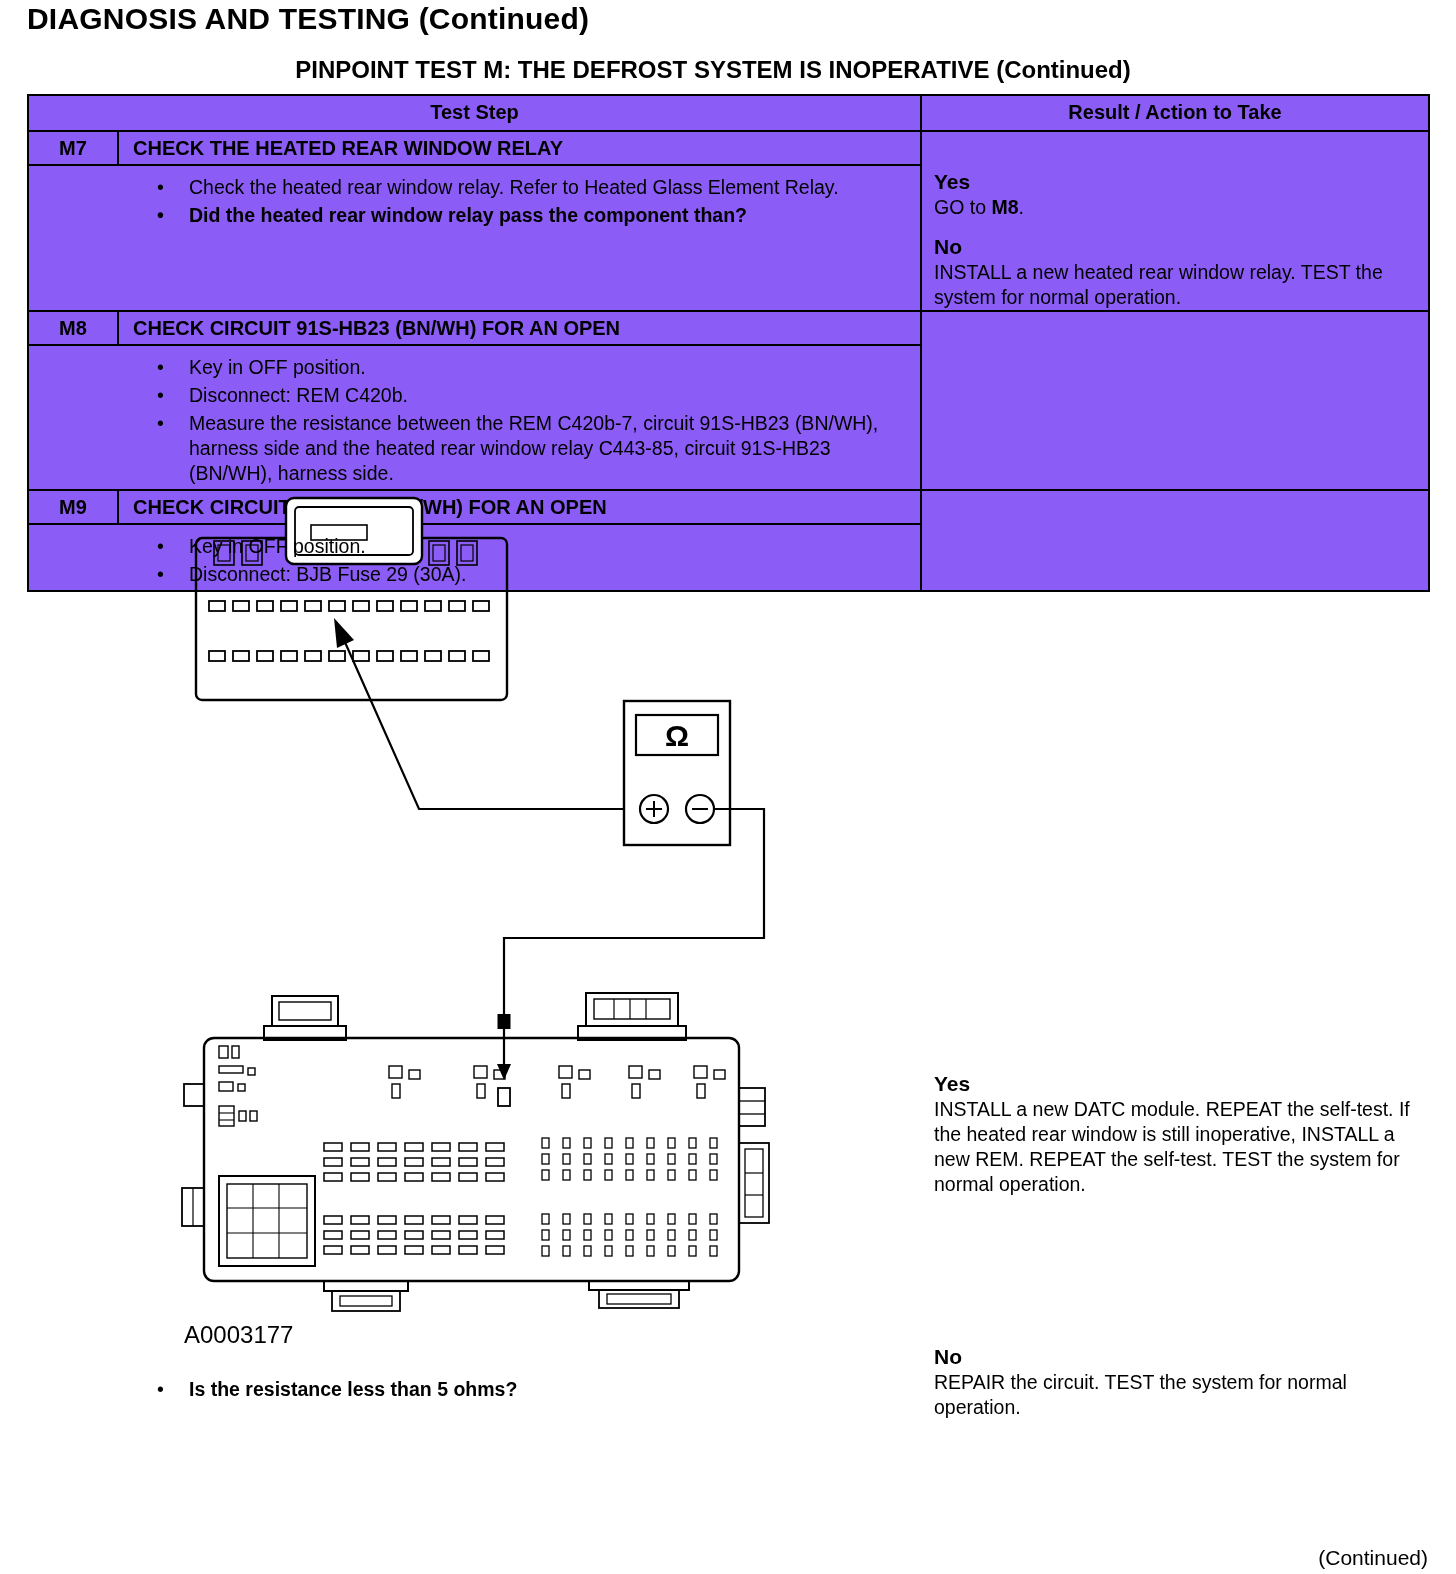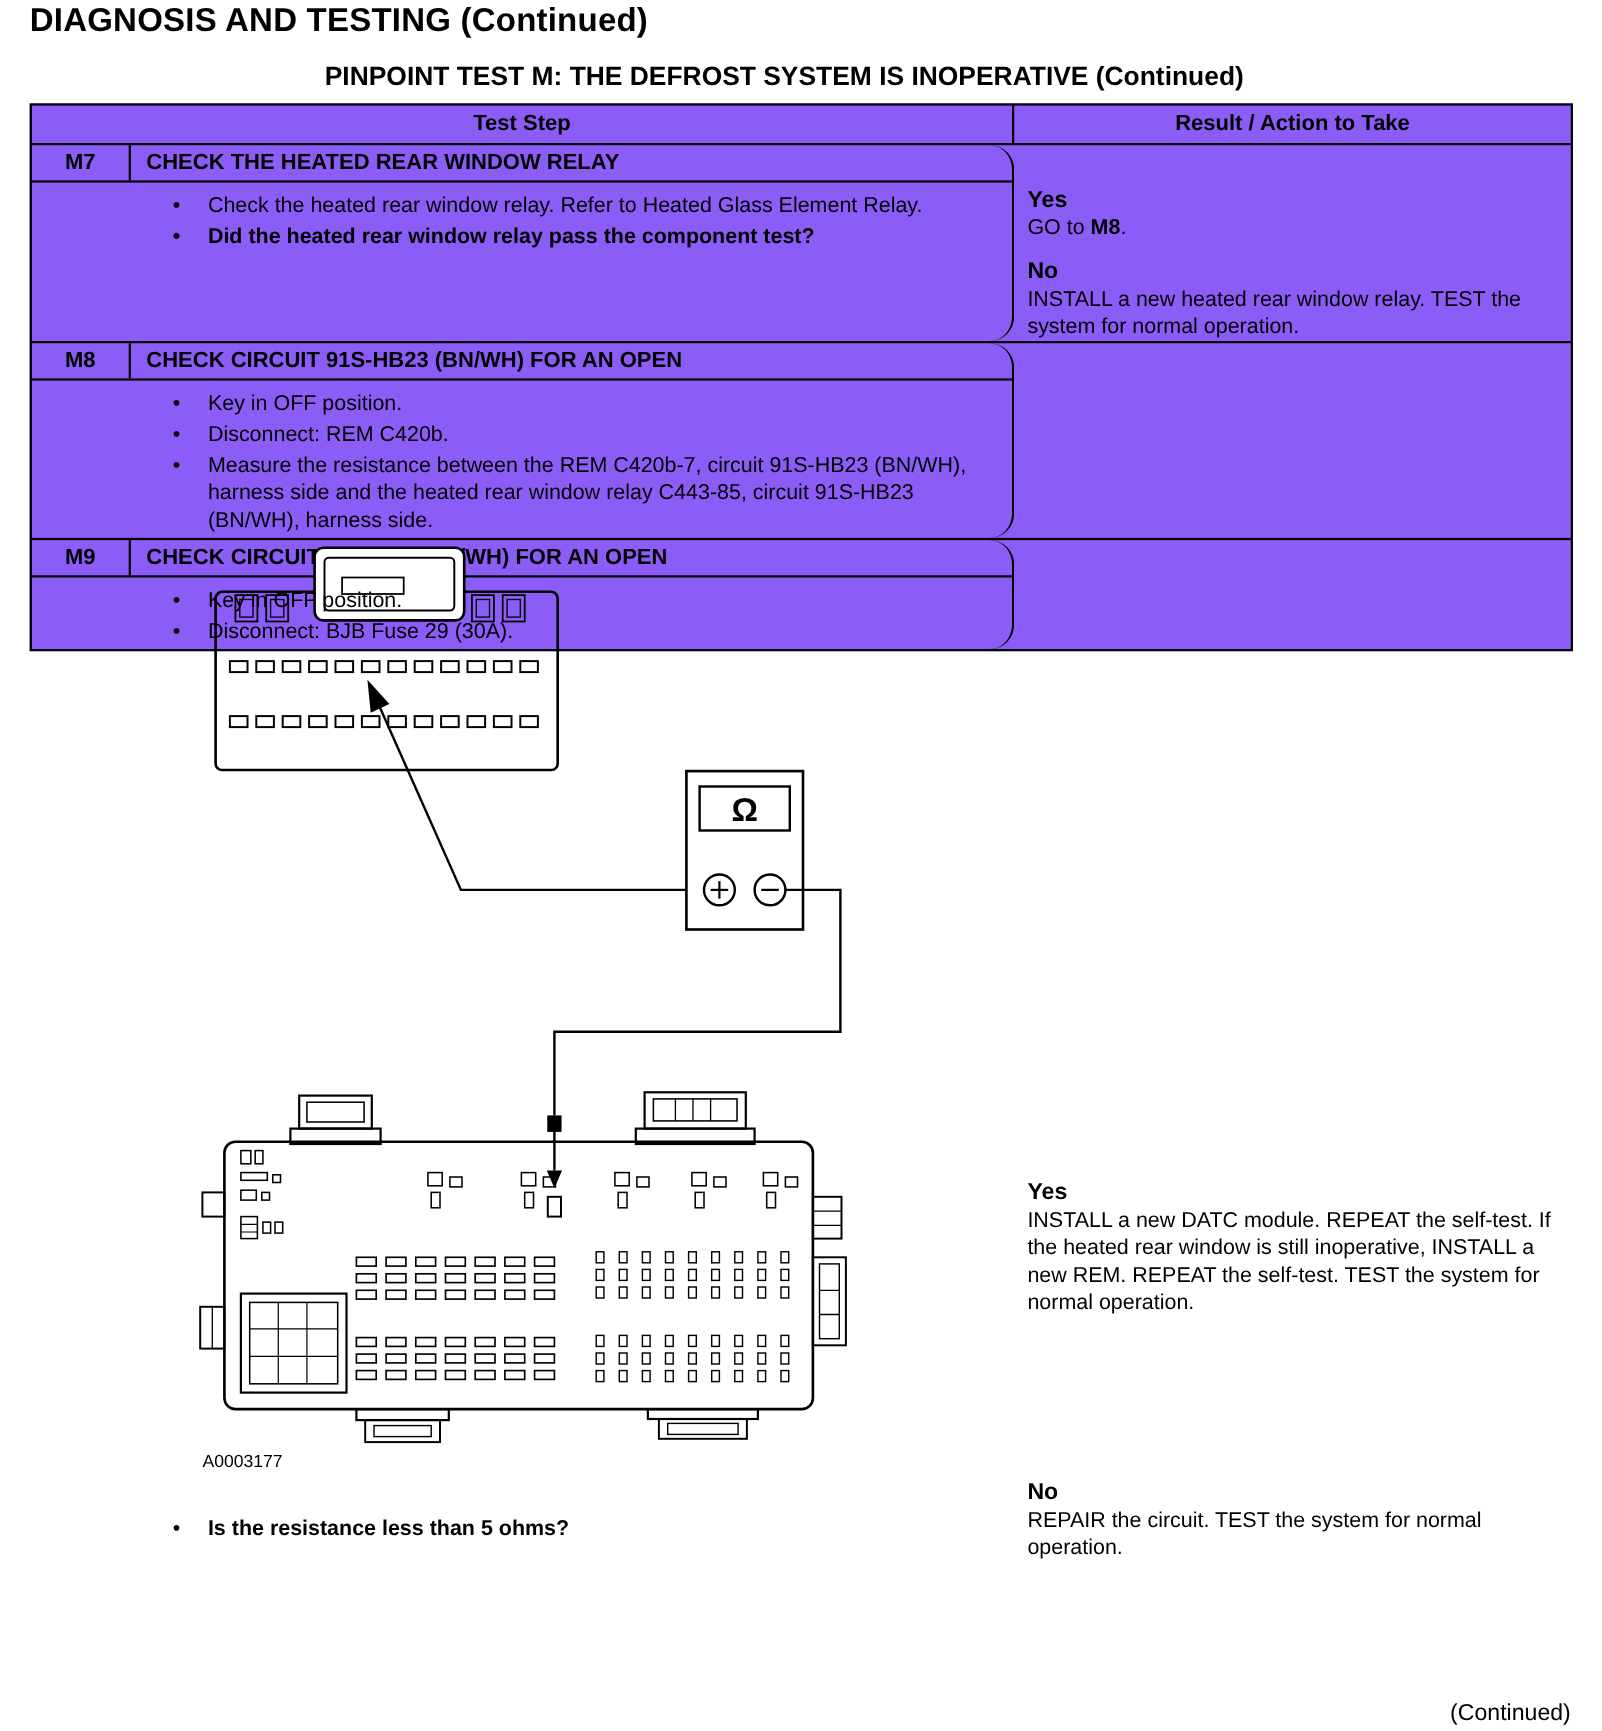--- a/index.html
+++ b/index.html
@@ -19,21 +19,21 @@
     position:absolute; left:27px; top:94px; width:1399px;
     border:2px solid #000; background:#8b5cf6;
   }
   .thead { display:flex; border-bottom:2px solid #000; }
   .th { font-weight:bold; font-size:20px; text-align:center; padding:5px 0 6px 0; }
   .th-left { width:891px; border-right:2px solid #000; }
   .th-right { flex:1; }
 
   .trow { display:flex; border-bottom:2px solid #000; }
   .trow.last { border-bottom:none;justify-content:flex-end; }
-  .tleft { width:891px; border-right:2px solid #000; display:flex; flex-direction:column;border-radius:22px; }
+  .tleft { width:891px; border-right:2px solid #000; display:flex; flex-direction:column; }
   .title-bar { display:flex; border-bottom:2px solid #000; height:32px; }
   .id-cell {
     width:88px; border-right:2px solid #000; font-weight:bold; font-size:20px;
     display:flex; align-items:center; justify-content:center;
   }
   .title-cell { font-weight:bold; font-size:20px; padding-left:14px; display:flex; align-items:center; }
   .body { position:relative; flex:1;margin-left:24px; }
   .m7-body { height:150px; }
   .m8-body { height:1090px; }
   .m9-body { height:68px; }
@@ -44,21 +44,21 @@
   ul.steps li.bold { font-weight:bold; }
 
   .tright { flex:1; position:relative; font-size:19.5px; line-height:25px; }
   .m7-right { padding:36px 12px 0 12px; }
   .result-label { font-weight:bold; font-size:21px; line-height:27px; }
   .result-block + .result-block { margin-top:13px; }
   .abs-yes { position:absolute; top:758px; left:12px; right:8px; }
   .abs-no  { position:absolute; top:1018px; left:12px; right:8px; }
 
   .diagram-svg { position:absolute; left:121px; top:142px; }
-  .figure-label { position:absolute; left:131px; top:975px; font-size:16px; }
+  .figure-label { position:absolute; left:131px; top:975px; font-size:24px; }
   .question {
     position:absolute; left:98px; top:1032px; padding-left:38px;
     font-weight:bold; font-size:19.5px;
   }
   .question::before { content:"\2022"; position:absolute; left:6px; font-weight:normal; }
 
   .doc-footer { position:absolute; right:28px; top:1546px; font-size:21px; }
 </style>
 </head>
 <body>
@@ -77,21 +77,21 @@
 
     <div class="trow">
       <div class="tleft">
         <div class="title-bar">
           <div class="id-cell">M7</div>
           <div class="title-cell">CHECK THE HEATED REAR WINDOW RELAY</div>
         </div>
         <div class="body m7-body">
           <ul class="steps">
             <li>Check the heated rear window relay. Refer to Heated Glass Element Relay.</li>
-            <li class="bold">Did the heated rear window relay pass the component test?</li>
+            <li class="bold">Did the heated rear window relay pass the component than?</li>
           </ul>
         </div>
       </div>
       <div class="tright m7-right">
         <div class="result-block">
           <div class="result-label">Yes</div>
           <div class="result-text"><span>GO to </span><strong>M8</strong><span>.</span></div>
         </div>
         <div class="result-block">
           <div class="result-label">No</div>

